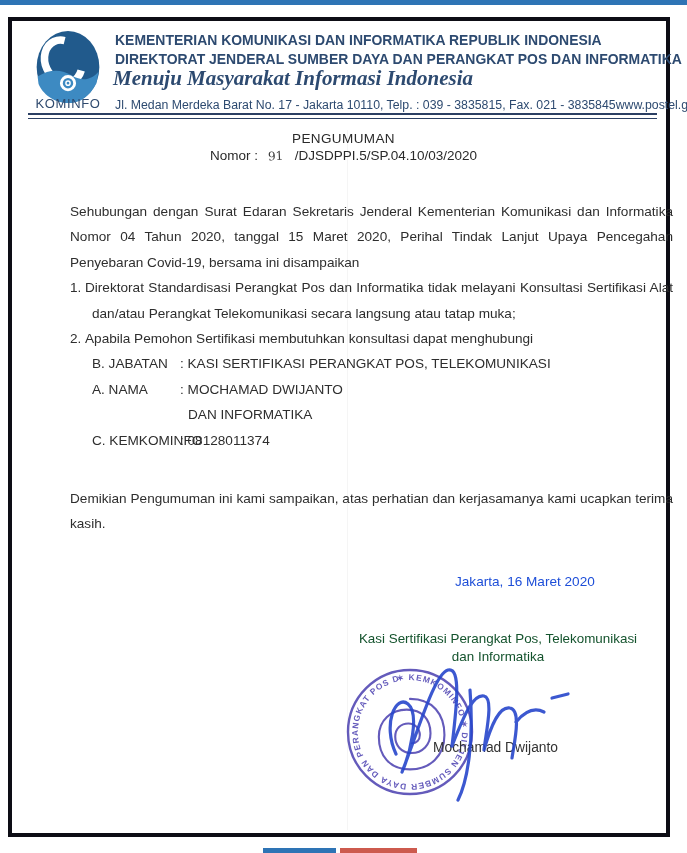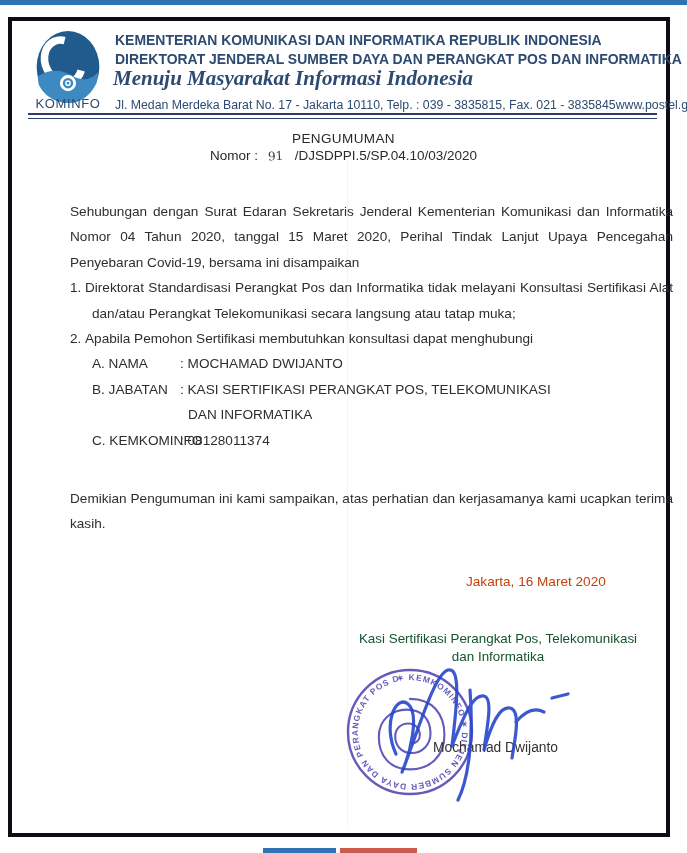--- a/index.html
+++ b/index.html
@@ -37,21 +37,21 @@
   .item-num{width:15px;flex:none;}
   .item-text{flex:1;padding-left:7px;text-indent:-7px;}
   .just{text-align:justify;}
   .contact-row{display:flex;}
   .contact-label{width:110px;flex:none;padding-left:22px;box-sizing:border-box;white-space:nowrap;}
   .contact-value{flex:1;white-space:nowrap;}
   .contact-cont{margin-left:118px;white-space:nowrap;}
   .closing{text-align:justify;margin-top:33px;}
 
   
-  .placedate{position:absolute;left:466px;top:574px;font-size:13.6px;color:#c2410c;white-space:nowrap;}
+  .placedate{position:absolute;left:455px;top:574px;font-size:13.6px;color:#1d4ed8;white-space:nowrap;}
   .sigtitle{position:absolute;left:348px;top:630px;width:300px;text-align:center;
             font-size:13.4px;line-height:18px;color:#14532d;}
   .stamp{position:absolute;left:345px;top:667px;width:130px;height:130px;opacity:0.85;}
   .scrawl{position:absolute;left:380px;top:652px;width:205px;height:152px;}
   .signame{position:absolute;left:433px;top:740px;font-size:13.8px;color:#333;white-space:nowrap;}
 
   
   .barblue{position:absolute;left:263px;top:848px;width:73px;height:5px;background:#2e74b5;}
   .barred{position:absolute;left:340px;top:848px;width:77px;height:5px;background:#cd5a4e;}
 </style>
@@ -96,26 +96,26 @@
     <div class="list-item">
       <div class="item-num">1.</div>
       <div class="item-text just">Direktorat Standardisasi Perangkat Pos dan Informatika tidak melayani Konsultasi Sertifikasi Alat dan/atau Perangkat Telekomunikasi secara langsung atau tatap muka;</div>
     </div>
     <div class="list-item">
       <div class="item-num">2.</div>
       <div class="item-text">Apabila Pemohon Sertifikasi membutuhkan konsultasi dapat menghubungi</div>
     </div>
 
     <div class="contact-row">
+      <div class="contact-label">B. JABATAN</div>
+      <div class="contact-value">: KASI SERTIFIKASI PERANGKAT POS, TELEKOMUNIKASI</div>
+    </div>
+    <div class="contact-row">
       <div class="contact-label">A. NAMA</div>
       <div class="contact-value">: MOCHAMAD DWIJANTO</div>
-    </div>
-    <div class="contact-row">
-      <div class="contact-label">B. JABATAN</div>
-      <div class="contact-value">: KASI SERTIFIKASI PERANGKAT POS, TELEKOMUNIKASI</div>
     </div>
     <div class="contact-cont">DAN INFORMATIKA</div>
     <div class="contact-row">
       <div class="contact-label">C. KEMKOMINFO</div>
       <div class="contact-value">: 08128011374</div>
     </div>
 
     <div class="closing">Demikian Pengumuman ini kami sampaikan, atas perhatian dan kerjasamanya kami ucapkan terima kasih.</div>
   </div>
 

